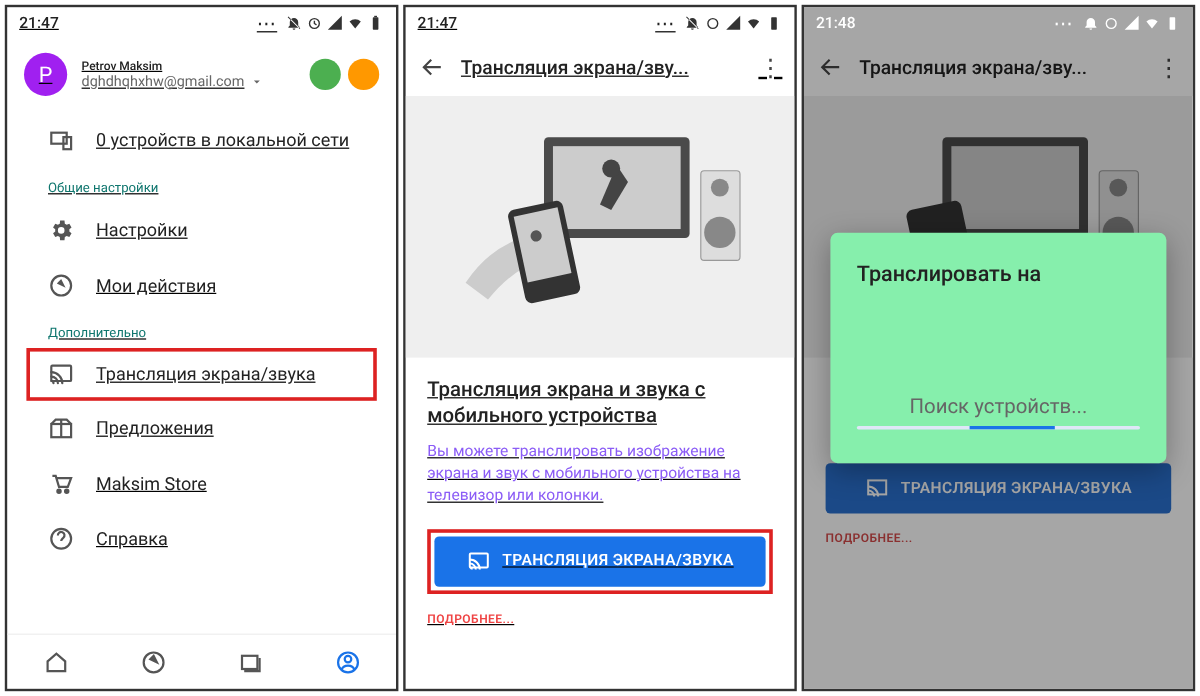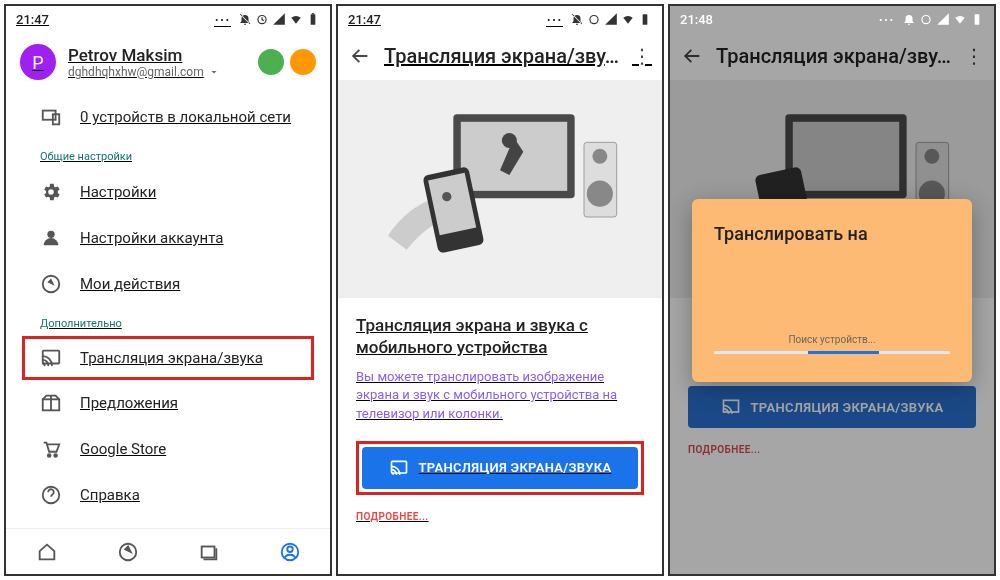--- a/index.html
+++ b/index.html
@@ -7,56 +7,56 @@
   .phone { flex: 1; border: 2px solid #333; background: #fff; display: flex; flex-direction: column; position: relative; overflow: hidden; text-decoration: underline; }
   .statusbar { height: 26px; display: flex; align-items: center; justify-content: space-between; padding: 0 10px; font-size: 13px; font-weight: 500; color: #222; }
   .status-icons { display: flex; gap: 3px; align-items: center; }
   .status-icons svg { width: 14px; height: 14px; }
   .dots { font-size: 16px; letter-spacing: 1px; margin-right: 4px; }
 
   
   .header1 { display: flex; align-items: center; padding: 12px 14px 10px; }
   .avatar-letter { width: 36px; height: 36px; border-radius: 50%; background: #a020f0; color: #fff; display: flex; align-items: center; justify-content: center; font-size: 18px; margin-right: 12px; }
   .userblock { flex: 1; }
-  .username { font-size: 17px; font-weight: 500; color: #222; }
+  .username { font-size: 10px; font-weight: 500; color: #222; }
   .usermail { font-size: 12px; color: #666; display: flex; align-items: center; gap: 4px; }
   .chips { display: flex; gap: 6px; }
   .chip { width: 26px; height: 26px; border-radius: 50%; }
   .chip.green { background: #4caf50; }
   .chip.orange { background: #ff9800; }
 
   .list { padding: 4px 16px 0; }
   .section-label { font-size: 11px; color: #0f766e; padding: 10px 18px 6px; }
   .row { display: flex; align-items: center; padding: 12px 18px; gap: 18px; font-size: 15px; color: #222; }
   .row .ricon { width: 22px; height: 22px; display: flex; align-items: center; justify-content: center; color: #555; }
   .row.highlight { border: 3px solid #d22; padding: 8px 15px; }
 
   .bottombar { margin-top: auto; height: 46px; border-top: 1px solid #eee; display: flex; align-items: center; justify-content: space-around; }
   .bottombar .bicon { width: 24px; height: 24px; color: #555; display:flex; align-items:center; justify-content:center; }
   .bottombar .bicon.active { color: #1a73e8; }
 
   
   .appbar { display: flex; align-items: center; height: 48px; padding: 0 8px; gap: 10px; }
   .appbar .back { width: 28px; height: 28px; display:flex; align-items:center; justify-content:center; color:#444; }
-  .appbar .title { flex: 1; font-size: 20px; font-weight: 500; color: #222; overflow:hidden; text-overflow:ellipsis; white-space:nowrap; }
+  .appbar .title { flex: 1; font-size: 16px; font-weight: 500; color: #222; overflow:hidden; text-overflow:ellipsis; white-space:nowrap; }
   .appbar .menu { width: 24px; color:#444; text-align:center; font-size:20px; }
 
   .hero { background: #efefef; height: 218px; display:flex; align-items:center; justify-content:center; position:relative; }
   .content2 { padding: 16px 18px; }
   .content2 h2 { font-size: 17px; color:#222; line-height: 1.3; margin-bottom: 10px; font-weight:500; }
   .content2 .desc { font-size: 13px; color:#8b5cf6; line-height: 1.4; margin-bottom: 18px; }
   .bluebtn { background: #1a73e8; color:#fff; display:flex; align-items:center; justify-content:center; gap:10px; height:42px; border-radius:4px; font-size:13px; font-weight:600; letter-spacing:0.3px; }
   .bluebtn-wrap { border: 3px solid #d22; padding: 3px; margin-bottom: 16px; }
   .more-link { color:#ef4444; font-size:10px; font-weight:600; letter-spacing:0.4px; }
 
   
   .overlay { position:absolute; inset:0; background: rgba(0,0,0,0.35); display:flex; align-items:center; justify-content:center; }
-  .dialog { background:#fdba74; width: 280px; padding: 24px 22px 28px; border-radius: 6px; box-shadow: 0 6px 24px rgba(0,0,0,0.3); }
+  .dialog { background:#86efac; width: 280px; padding: 24px 22px 28px; border-radius: 6px; box-shadow: 0 6px 24px rgba(0,0,0,0.3); }
   .dialog h3 { font-size: 18px; font-weight:500; color:#222; margin-bottom: 90px; }
-  .progress-label { font-size: 10px; color: #666; text-align:center; margin-bottom: 6px; }
+  .progress-label { font-size: 17px; color: #666; text-align:center; margin-bottom: 6px; }
   .progress-bar { height: 3px; background: #dfe7f7; position:relative; border-radius: 2px; overflow:hidden; }
   .progress-bar .ind { position:absolute; left:40%; width:30%; height:100%; background:#1a73e8; }
   .panel3 .appbar, .panel3 .hero, .panel3 .content2 { filter: grayscale(0.2); }
   .panel3body { position:absolute; inset:0; display:flex; flex-direction:column; }
 
   svg { display:block; }
 </style>
 </head>
 <body>
 
@@ -117,29 +117,20 @@
 
     <div class="row">
       <span class="ricon">
         <svg viewBox="0 0 24 24" width="22" height="22" fill="#555">
             <path d="M19.4 13a7.5 7.5 0 000-2l2-1.6-2-3.4-2.4.9a7.5 7.5 0 00-1.7-1L15 3h-4l-.3 2.9a7.5 7.5 0 00-1.7 1l-2.4-.9-2 3.4L6.6 11a7.5 7.5 0 000 2l-2 1.6 2 3.4 2.4-.9a7.5 7.5 0 001.7 1L11 21h4l.3-2.9a7.5 7.5 0 001.7-1l2.4.9 2-3.4zM12 15a3 3 0 110-6 3 3 0 010 6z"></path>
           </svg>
       </span>
       <span>Настройки</span>
     </div>
 
-    <div class="row">
-      <span class="ricon">
-        <svg viewBox="0 0 24 24" width="22" height="22" fill="#555">
-            <circle cx="12" cy="8" r="4"></circle>
-            <path d="M4 20a8 8 0 0116 0z"></path>
-          </svg>
-      </span>
-      <span>Настройки аккаунта</span>
-    </div>
 
     <div class="row">
       <span class="ricon">
         <svg viewBox="0 0 24 24" width="22" height="22" fill="#555">
             <circle cx="12" cy="12" r="9" fill="none" stroke="#555" stroke-width="2"></circle>
             <path d="M12 6l4 8-8-4z"></path>
           </svg>
       </span>
       <span>Мои действия</span>
     </div>
@@ -167,21 +158,21 @@
     </div>
 
     <div class="row">
       <span class="ricon">
         <svg viewBox="0 0 24 24" width="22" height="22" fill="none" stroke="#555" stroke-width="2">
             <path d="M4 5h3l3 10h8l3-8H8"></path>
             <circle cx="10" cy="19" r="1.5" fill="#555"></circle>
             <circle cx="17" cy="19" r="1.5" fill="#555"></circle>
           </svg>
       </span>
-      <span>Google Store</span>
+      <span>Maksim Store</span>
     </div>
 
     <div class="row">
       <span class="ricon">
         <svg viewBox="0 0 24 24" width="22" height="22" fill="none" stroke="#555" stroke-width="2">
             <circle cx="12" cy="12" r="9"></circle>
             <path d="M9 9a3 3 0 115 2c-1 1-2 1.5-2 3M12 17h0"></path>
           </svg>
       </span>
       <span>Справка</span>

